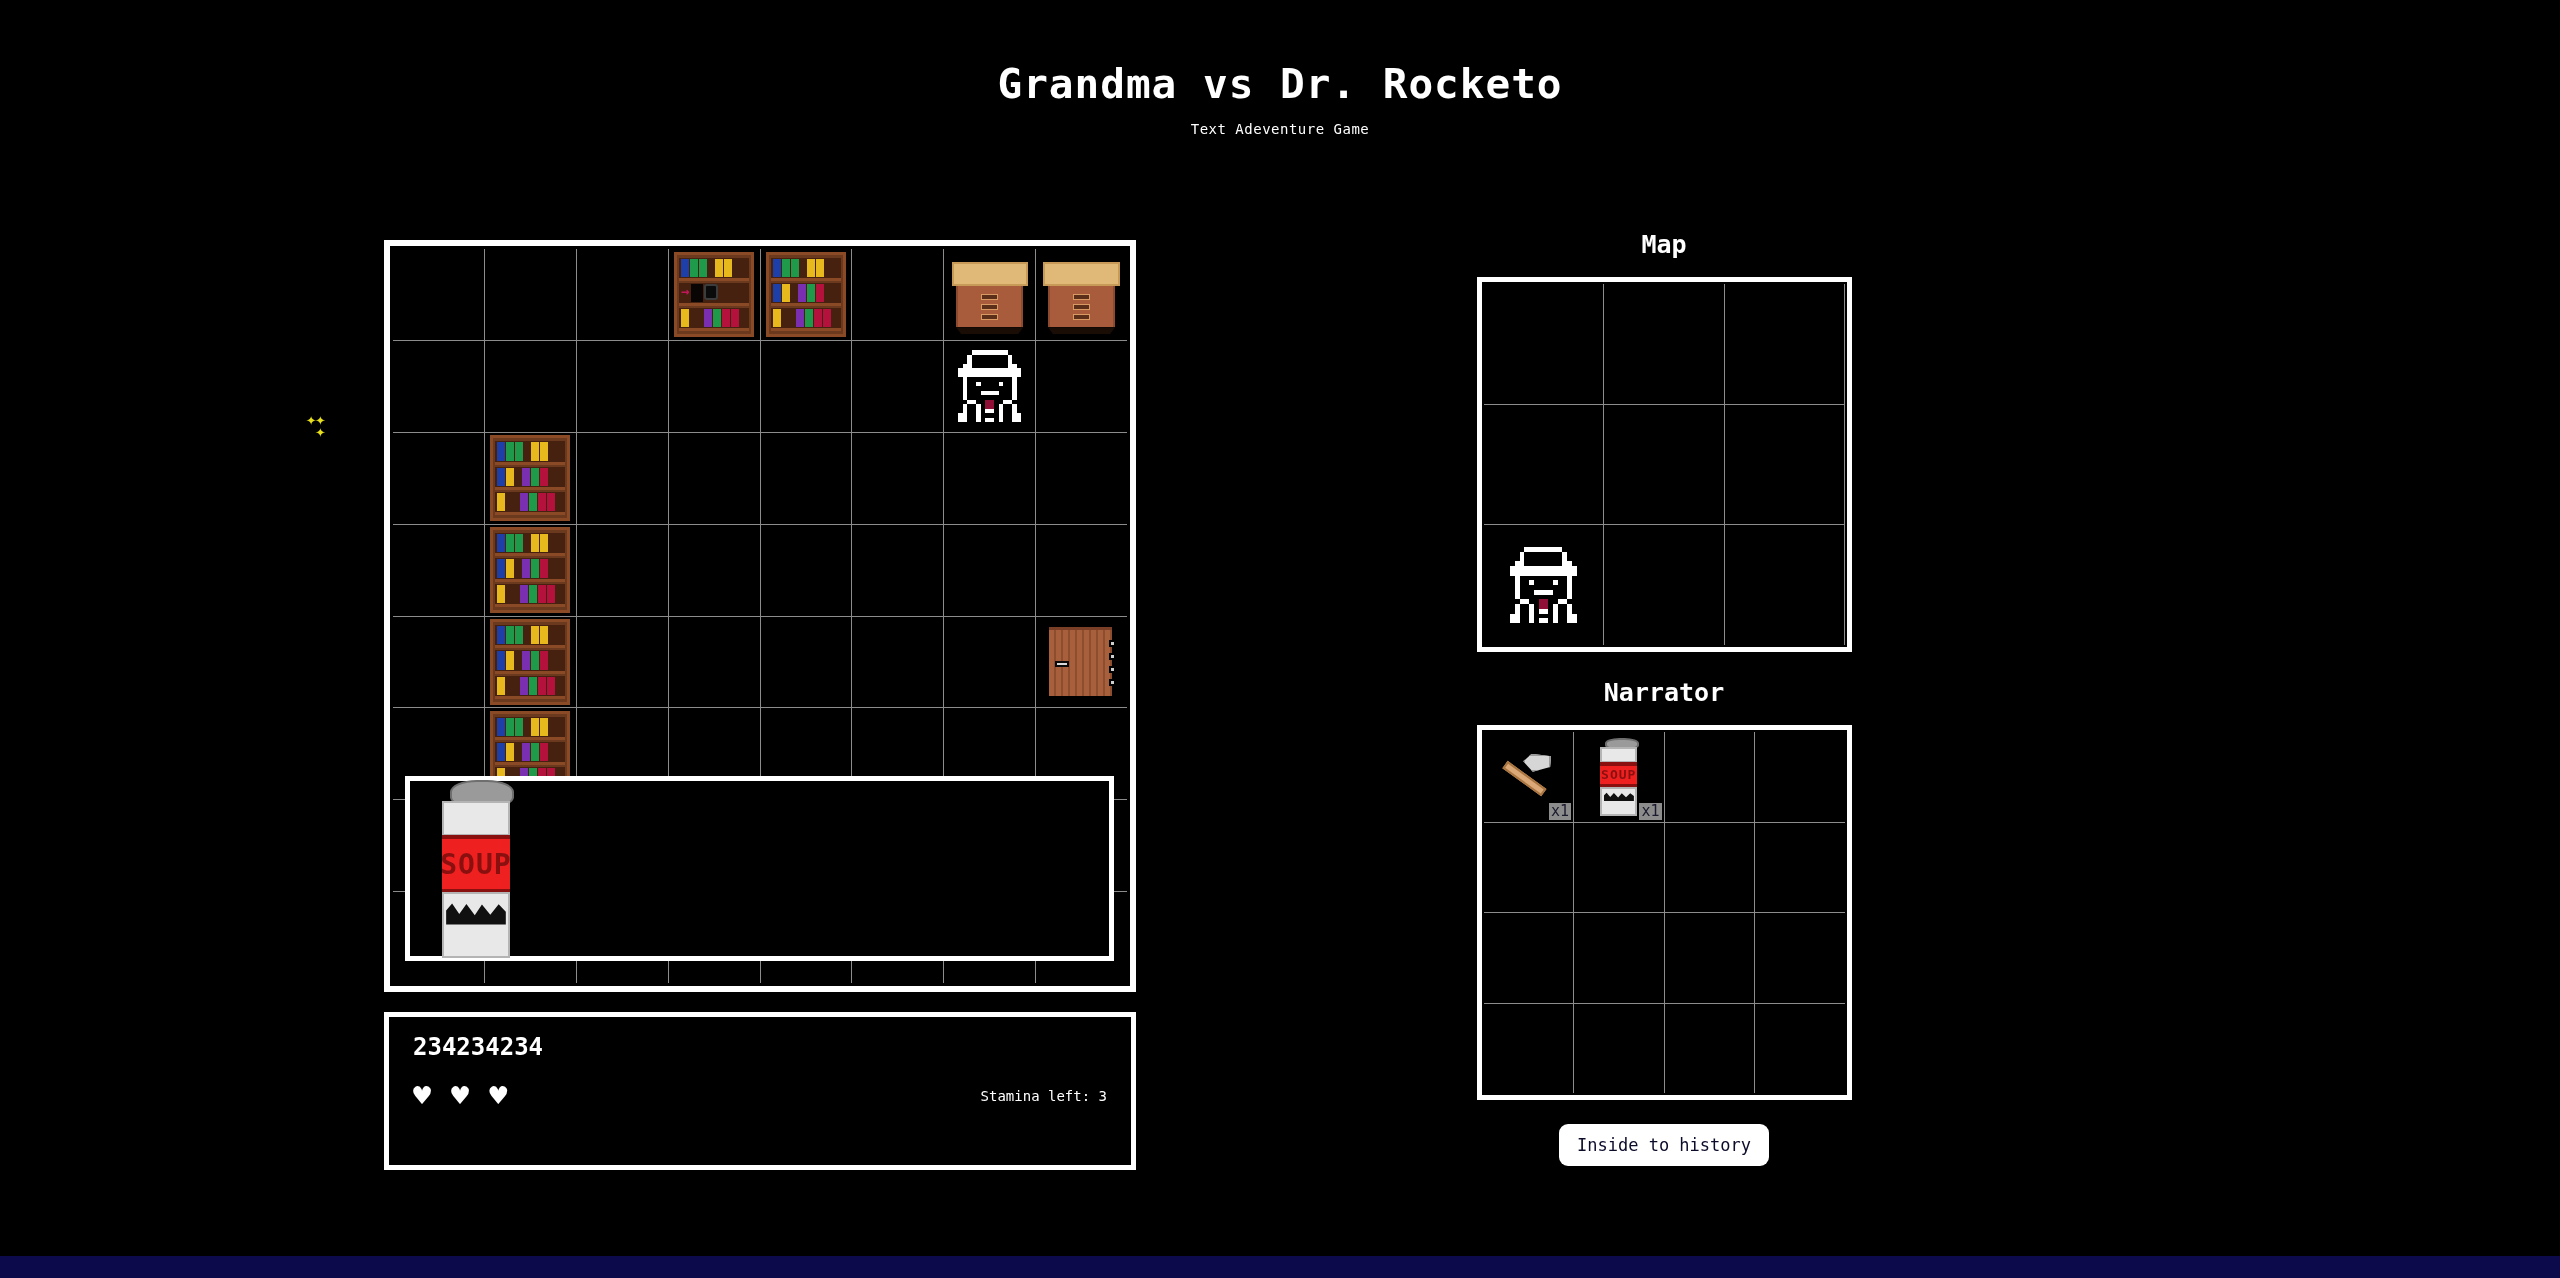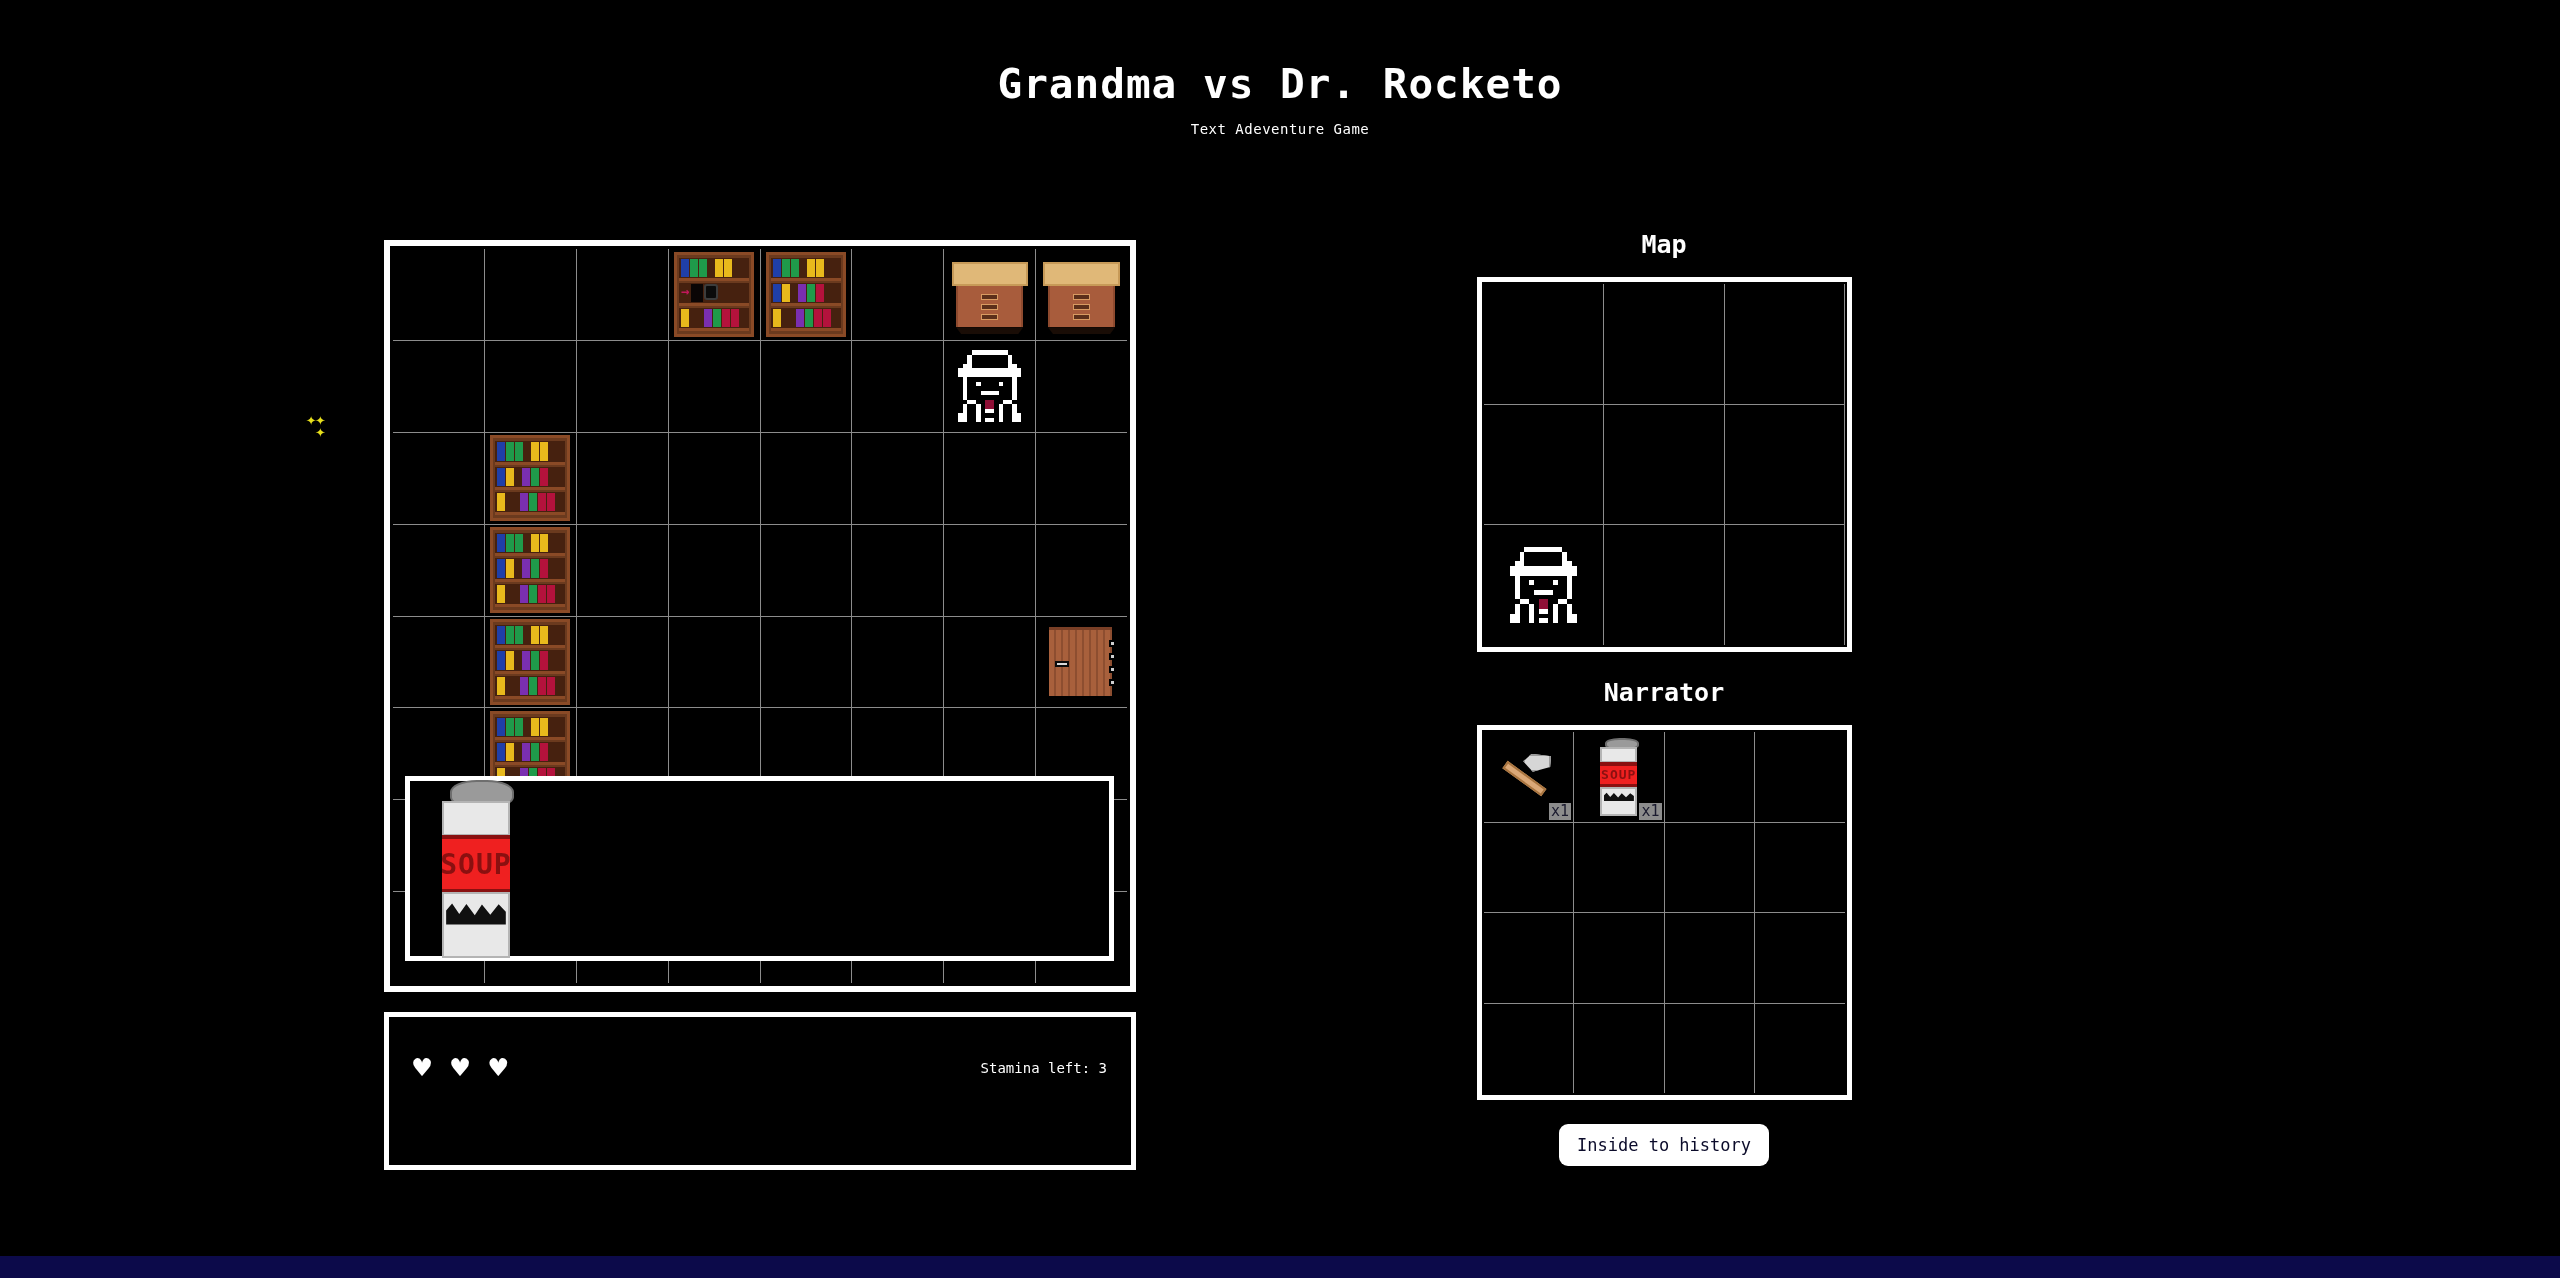--- a/index.html
+++ b/index.html
@@ -753,20 +753,21 @@
             <span style="font-size:28px">SOUP</span>
           </div>
         <div class="soup-bottom">
             <div class="soup-wave"></div>
           </div>
       </div>
     </div>
   </div>
 
   <div class="status-panel">
+    <div class="status-name">234234234</div>
     <div class="status-row">
       <div class="hearts" id="hearts-container">
           <div class="heart">♥</div>
           <div class="heart">♥</div>
           <div class="heart">♥</div>
         </div>
       <div class="stamina">Stamina left: 3</div>
     </div>
   </div>
 

